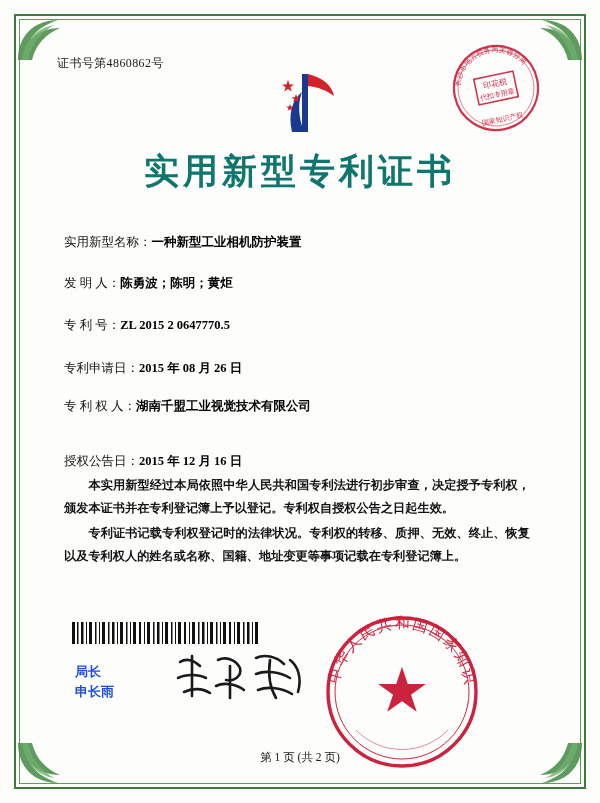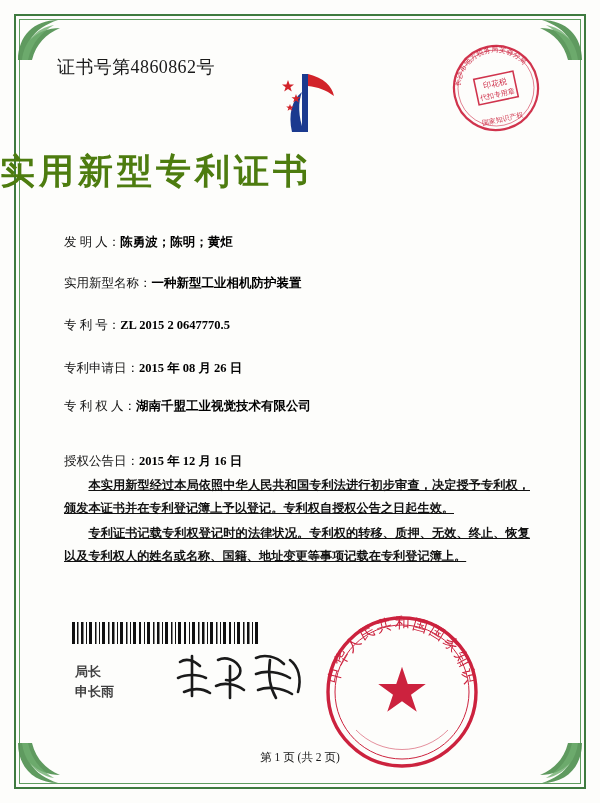--- a/index.html
+++ b/index.html
@@ -41,44 +41,45 @@
   .corner svg { display: block; }
   .c-tl { left: 16px;  top: 16px; }
   .c-tr { right: 16px; top: 16px; transform: scaleX(-1); }
   .c-bl { left: 16px;  bottom: 16px; transform: scaleY(-1); }
   .c-br { right: 16px; bottom: 16px; transform: scale(-1,-1); }
 
   
   .cert-number {
     position: absolute;
     left: 57px; top: 55px;
-    font-size: 18px;
+    font-size: 12px;
     color: #1a1a1a;
     letter-spacing: 0.4px;
   }
 
   .logo {
     position: absolute;
     left: 272px; top: 66px;
     width: 70px; height: 72px;
   }
 
   .seal-top {
     position: absolute;
     right: 58px; top: 42px;
     width: 92px; height: 92px;
   }
 
   .title {
     position: absolute;
     left: 0; right: 0; top: 148px;
+    text-align: center;
     font-size: 35px;
     font-weight: bold;
     letter-spacing: 4px;
-    color: #4d7c0f;
+    color: #0f766e;
     font-family: Liberation Sans, sans-serif;
   }
 
   
   .fields {
     position: absolute;
     left: 64px; top: 234px;
     width: 470px;
   }
   .field {
@@ -111,37 +112,36 @@
     width: 466px;
     font-size: 12.2px;
     line-height: 1.85;
     color: #121212;
     text-align: justify;
   }
   .body-text p {
     margin: 0 0 3px 0;
     text-indent: 2em;
     font-weight: bold;
-    text-decoration: underline;
   }
 
   
   .barcode {
     position: absolute;
     left: 72px; top: 622px;
     width: 190px; height: 22px;
   }
 
   
   .sign-label {
     position: absolute;
     left: 75px; top: 662px;
     font-size: 13px;
     line-height: 1.5;
-    color: #404040;
+    color: #1d4ed8;
     font-weight: bold;
   }
   .signature {
     position: absolute;
     left: 172px; top: 648px;
     width: 140px; height: 58px;
   }
 
   
   .seal-bottom {
@@ -227,25 +227,25 @@
           <textPath href="#arcTop" startOffset="8%">长沙市地方税务局芙蓉分局</textPath>
         </text>
         <text x="46" y="80" font-size="7" fill="#c8102e" text-anchor="middle" font-family="DejaVu Serif, serif" opacity="0.85">国家知识产权</text>
       </g>
     </svg>
   </div>
 
   <div class="title">实用新型专利证书</div>
 
   <div class="fields">
+    <div class="field f-name">
+      <span class="lbl">实用新型名称：</span><span class="val">一种新型工业相机防护装置</span>
+    </div>
     <div class="field f-inv">
       <span class="lbl">发 明 人：</span><span class="val">陈勇波；陈明；黄炬</span>
-    </div>
-    <div class="field f-name">
-      <span class="lbl">实用新型名称：</span><span class="val">一种新型工业相机防护装置</span>
     </div>
     <div class="field f-no">
       <span class="lbl">专 利 号：</span><span class="val">ZL 2015 2 0647770.5</span>
     </div>
     <div class="field f-appl">
       <span class="lbl">专利申请日：</span><span class="val">2015 年 08 月 26 日</span>
     </div>
     <div class="field f-owner">
       <span class="lbl">专 利 权 人：</span><span class="val">湖南千盟工业视觉技术有限公司</span>
     </div>

